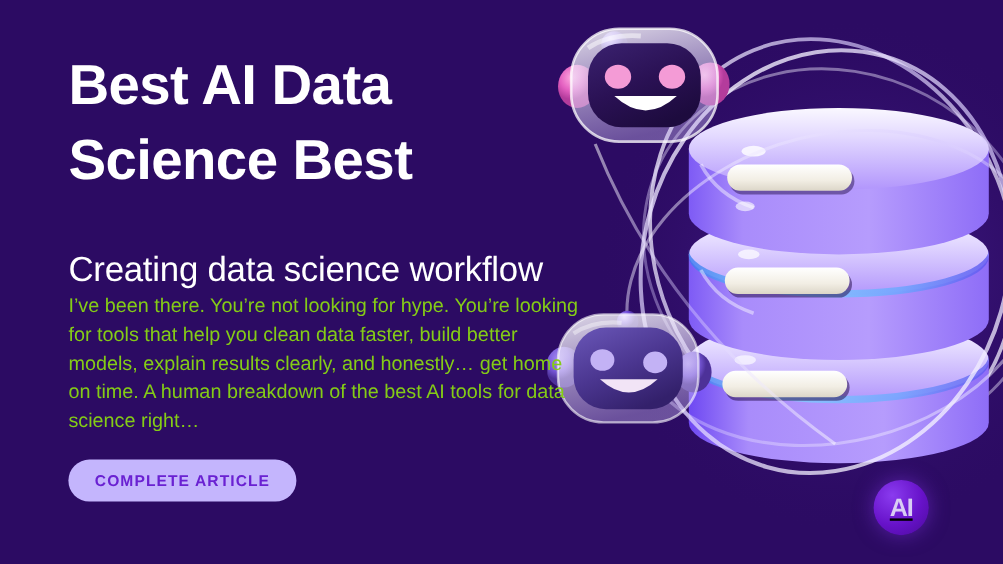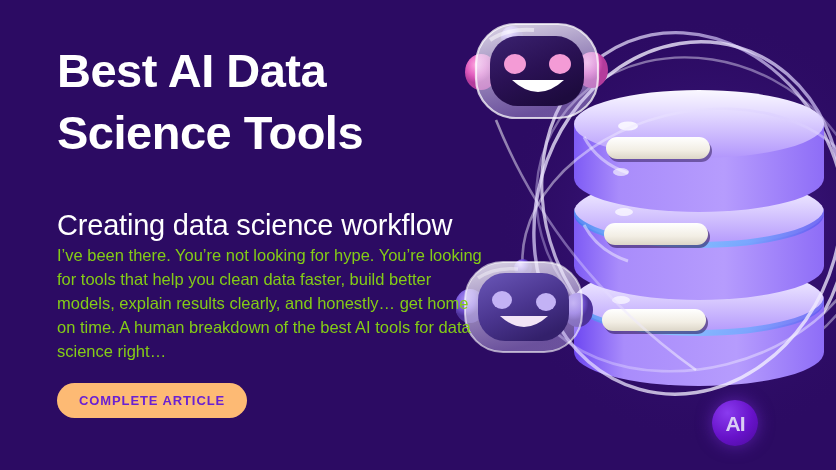--- a/index.html
+++ b/index.html
@@ -84,44 +84,45 @@
     position: absolute;
     top: 383px;
     left: 0;
     display: inline-flex;
     align-items: center;
     justify-content: center;
     height: 35px;
     padding: 0 22px;
     border: none;
     border-radius: 18px;
-    background: #fdba74;
+    background: #c4b5fd;
     color: #6A21D2;
     font-family: "Liberation Sans", sans-serif;
     font-size: 13px;
     font-weight: 700;
     letter-spacing: 0.9px;
     cursor: pointer;
     white-space: nowrap;
   }
 
   
   .ai-badge {
     position: absolute;
-    left: 712px;
+    left: 728px;
     top: 400px;
     width: 46px;
     height: 46px;
     border-radius: 50%;
     background: radial-gradient(circle at 34% 28%, #8A3BEF 0%, #6712C9 55%, #4B0B9B 100%);
     display: flex;
     align-items: center;
     justify-content: center;
     box-shadow: 0 0 16px rgba(123,50,220,0.55);
     cursor: pointer;
+    text-decoration: underline;
   }
   .ai-badge-text {
     font-size: 21px;
     font-weight: 700;
     color: #D9CDF4;
     letter-spacing: -1px;
     line-height: 1;
   }
 </style>
 </head>
@@ -275,21 +276,21 @@
         <ellipse cx="90" cy="302" rx="10" ry="9" fill="#C3B2F5"></ellipse>
 
         <path d="M44 316 q24 22 48 0 z" fill="#F2E4F6"></path>
         <path d="M22 278 q16 -11 40 -9" stroke="#FFFFFF" stroke-width="3.5" fill="none" opacity="0.4"></path>
       </g>
     </svg>
   </div>
 
   <div class="content">
 
-    <h1 class="headline"><span>Best AI Data</span><br><span>Science Tools</span></h1>
+    <h1 class="headline"><span>Best AI Data</span><br><span>Science Best</span></h1>
 
     <h2 class="subtitle">Creating data science workflow</h2>
 
     <p class="bodytext">I’ve been there. You’re not looking for hype. You’re looking for tools that help you clean data faster, build better models, explain results clearly, and honestly… get home on time. A human breakdown of the best AI tools for data science right…</p>
 
     <button class="cta">COMPLETE ARTICLE</button>
   </div>
 
   <div class="ai-badge">
     <span class="ai-badge-text">AI</span>

